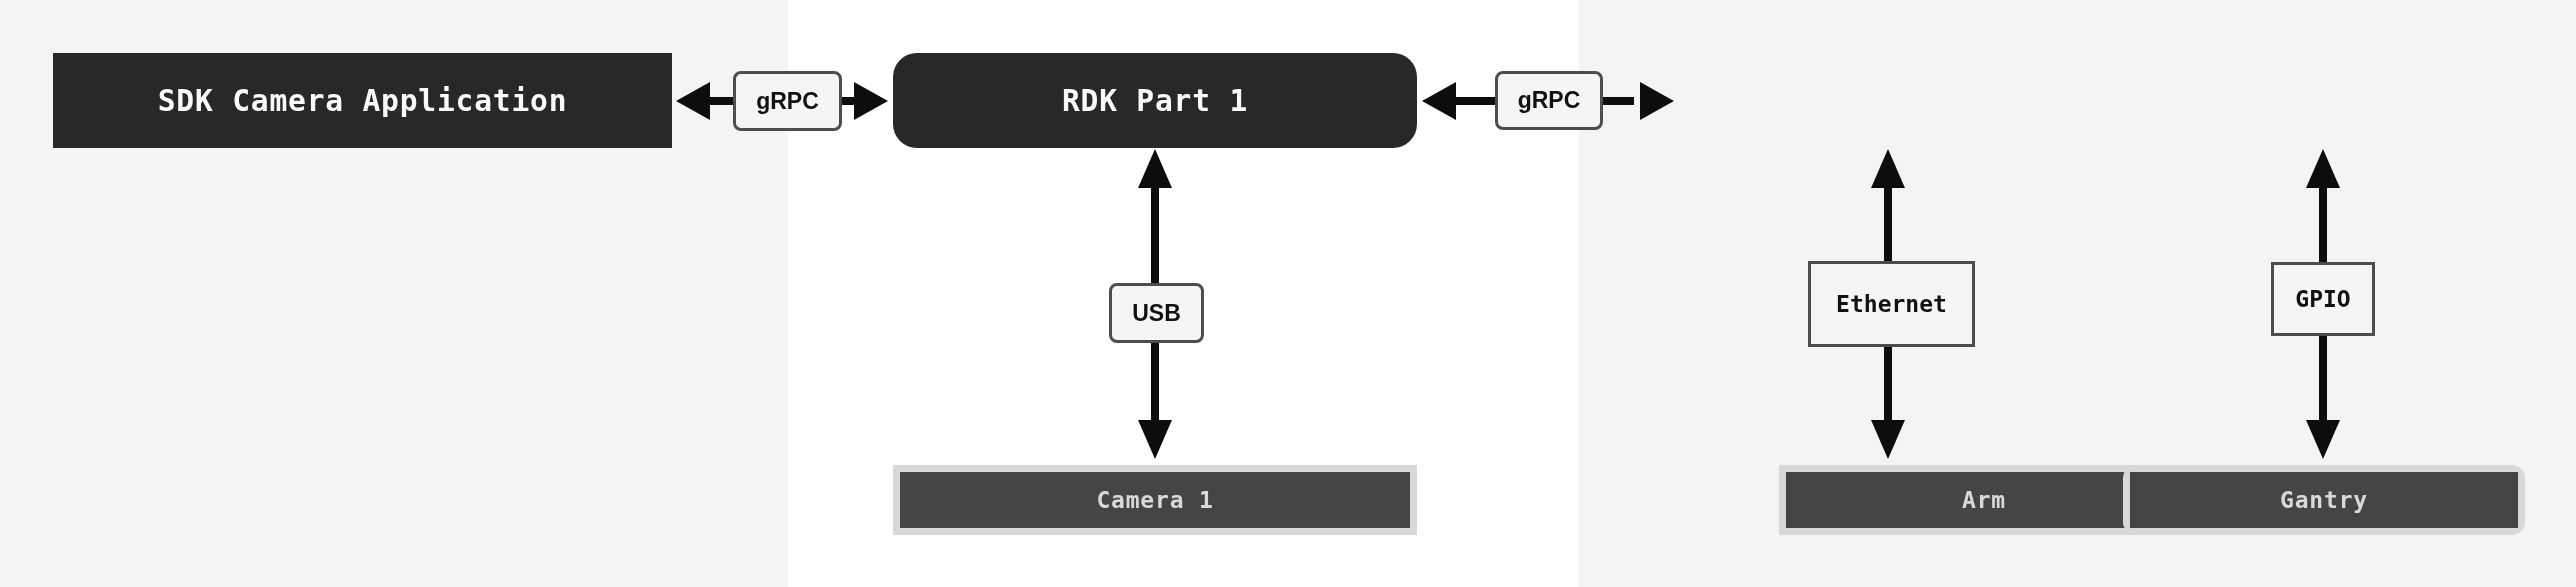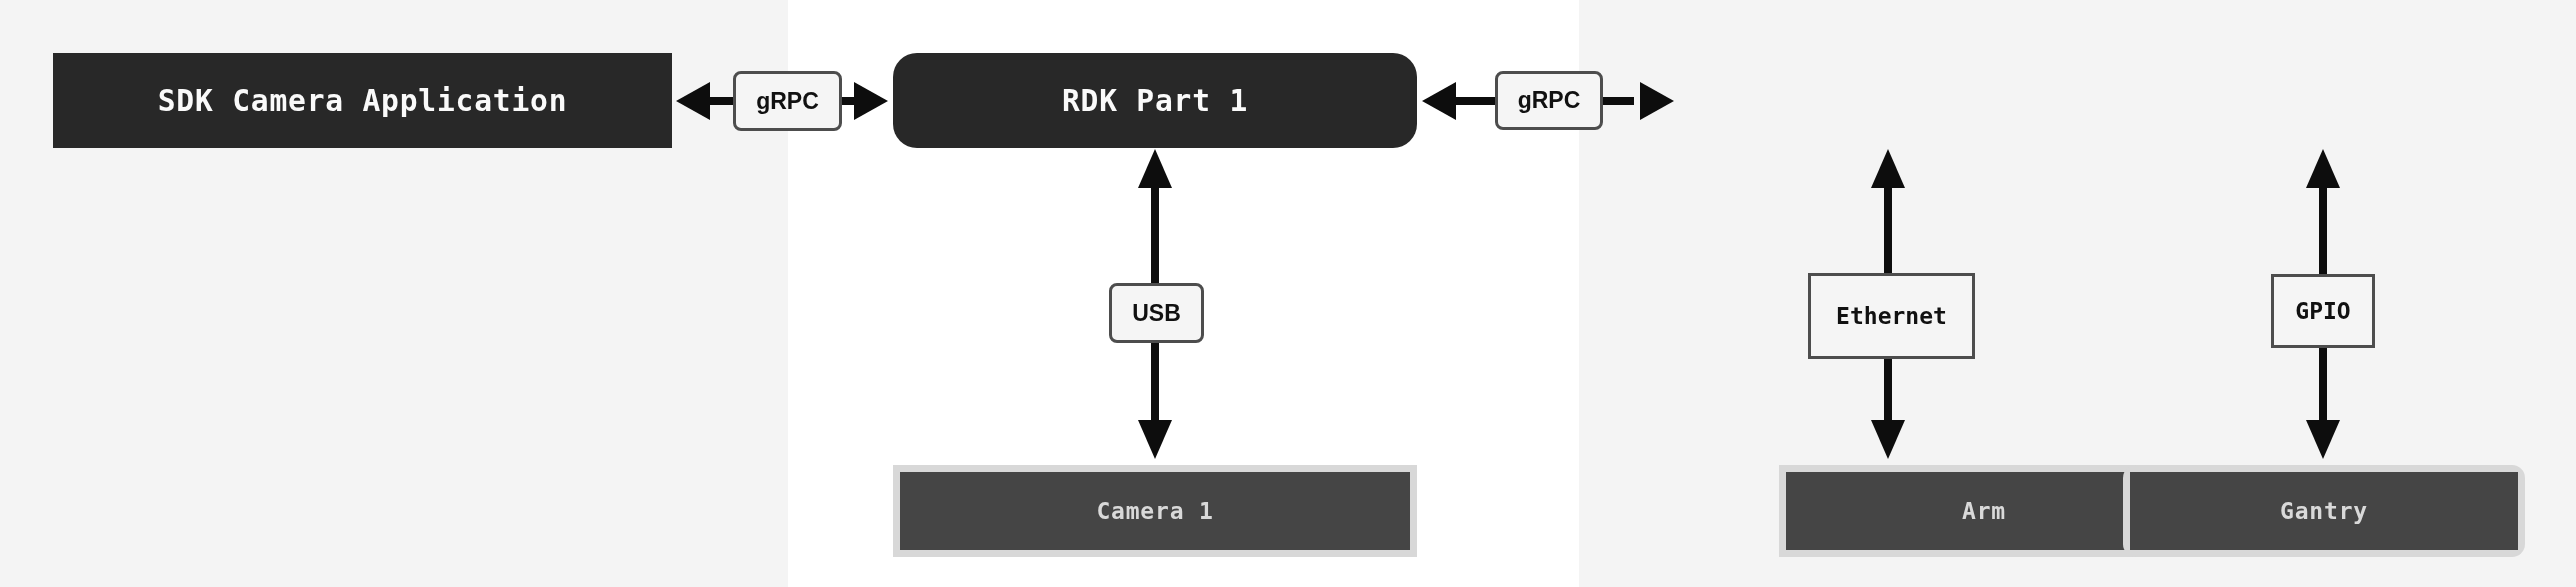--- a/index.html
+++ b/index.html
@@ -31,21 +31,21 @@
     font-weight: bold; font-size: 29.6px; letter-spacing: 0.8px;
     z-index: 2;
   }
   #node-sdk  { left: 53px;   width: 619px; }
   #node-rdk1 { left: 893px; width: 524px; border-radius: 24px; }
   #node-rdk2 { left: 1680px; width: 846px; }
 
   
   .peripheral {
     position: absolute;
-    top: 465px; height: 92px;
+    top: 465px; height: 70px;
     background: var(--peripheral-frame, #d8d8d8);
     padding: 7px; box-sizing: border-box;
     z-index: 2;
   }
   .peripheral .inner {
     width: 100%; height: 100%;
     background: var(--peripheral-fill, #454545);
     color: var(--peripheral-text, #d9d9d9);
     display: flex; align-items: center; justify-content: center;
     font-weight: bold; font-size: 23px; letter-spacing: 0.8px;
@@ -59,21 +59,21 @@
     position: absolute;
     box-sizing: border-box;
     border: 3.3px solid var(--label-border, #4d4d4d);
     background: var(--label-fill, #f5f5f5);
     color: var(--label-text, #111111);
     display: flex; align-items: center; justify-content: center;
     font-weight: bold;
     z-index: 3;
   }
   .conn-label.sans { font-family: "Liberation Sans", sans-serif; font-size: 23px; border-radius: 8px; }
-  .conn-label.mono { font-family: "DejaVu Sans Mono", monospace; font-size: 23px; margin-top: 12px; }
+  .conn-label.mono { font-family: "DejaVu Sans Mono", monospace; font-size: 23px; }
   #label-grpc-1   { left: 733px;  top: 71px;  width: 109px; height: 60px; }
   #label-grpc-2   { left: 1495px; top: 71px;  width: 108px; height: 59px; }
   #label-usb      { left: 1109px; top: 275px; width: 95px; height: 60px; margin-top: 8px; }
   #label-ethernet { left: 1808px; top: 261px; width: 167px; height: 86px; }
   #label-gpio     { left: 2271px; top: 262px; width: 104px; height: 74px; }
 
   
   .h-line { position: absolute; top: 97px; height: 8.2px; background: var(--arrow, #0d0d0d); z-index: 1; }
   #hline-1 { left: 698px;  width: 172px; }
   #hline-2 { left: 1445px; width: 189px; }

